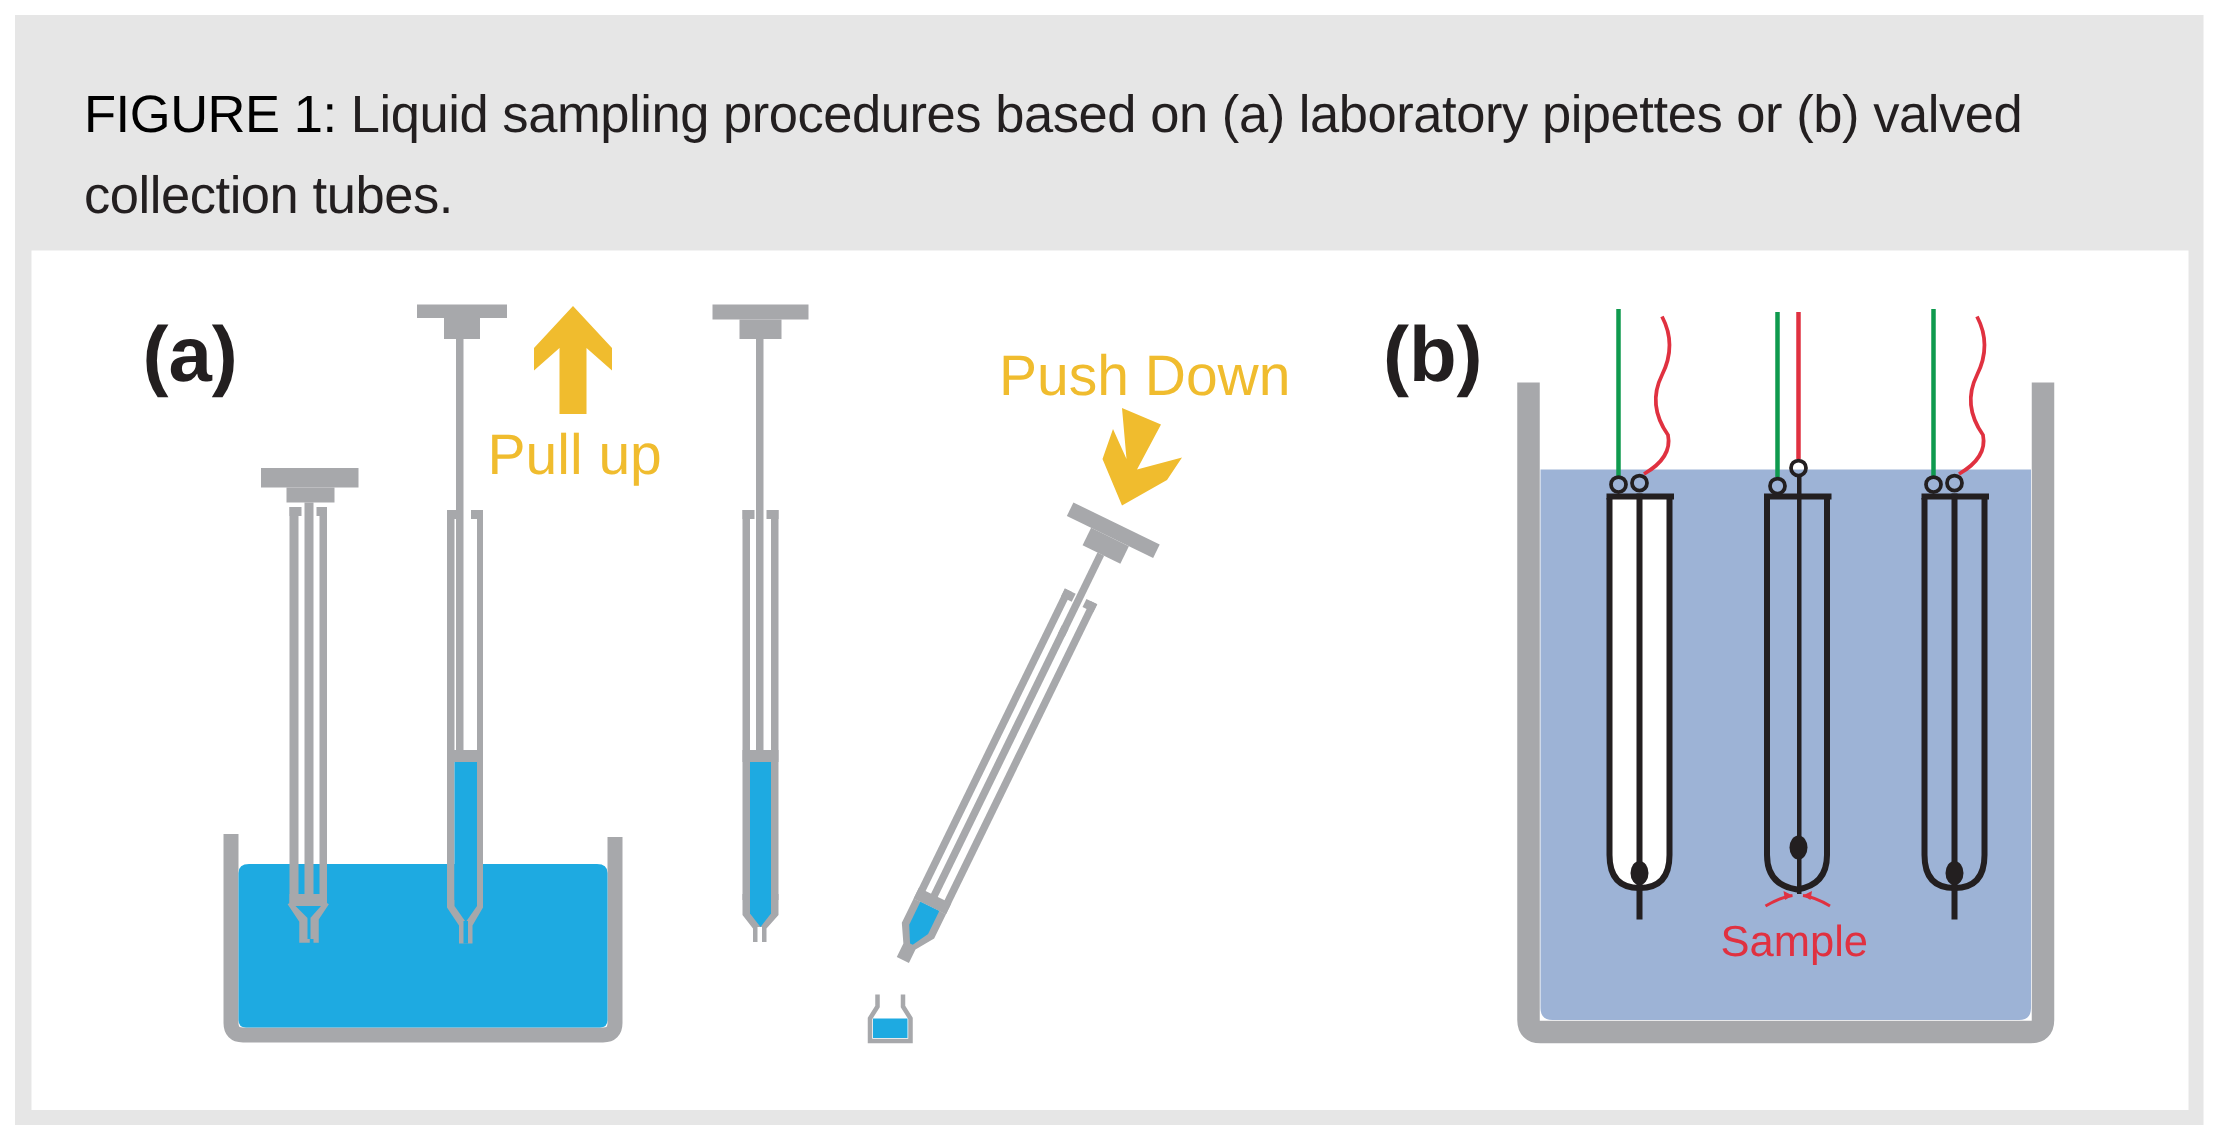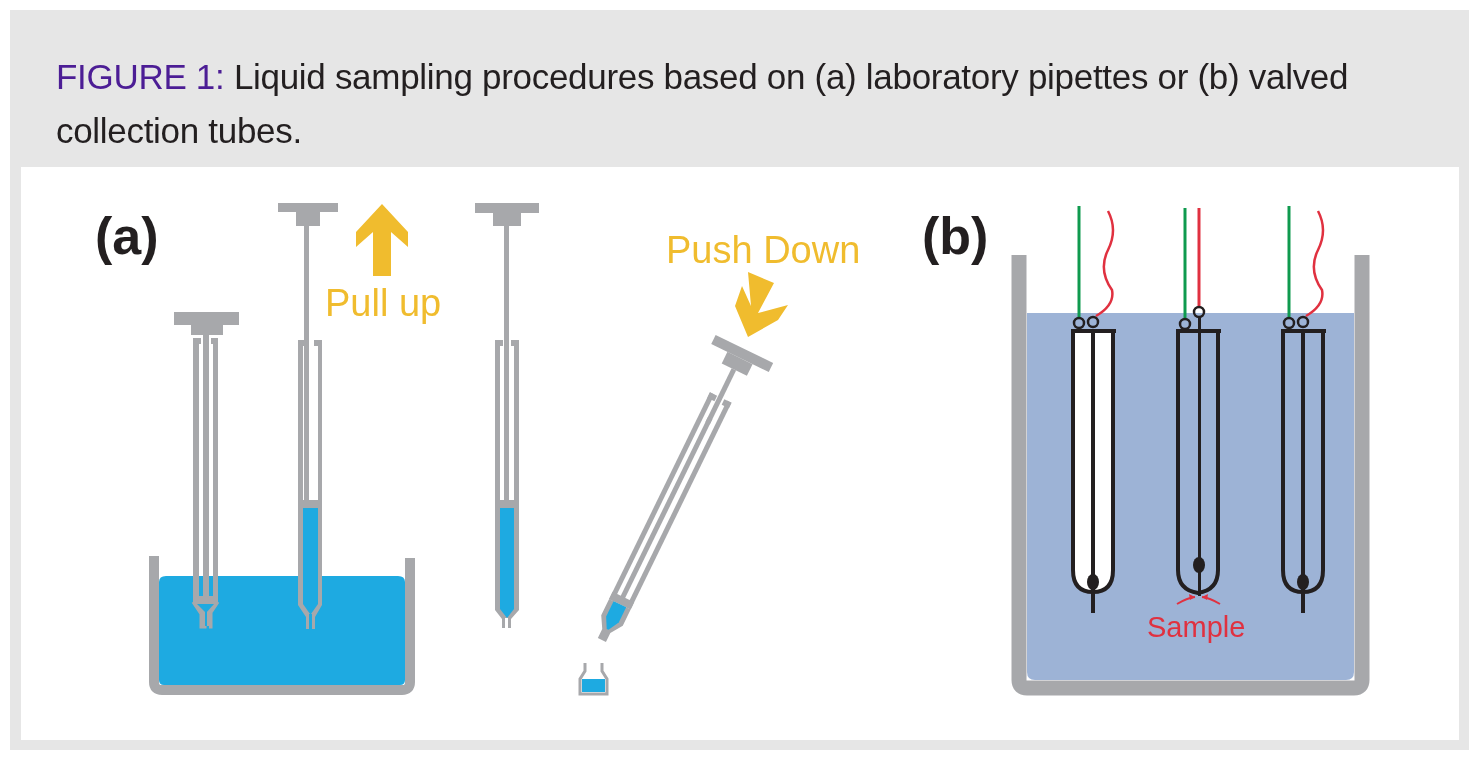--- a/index.html
+++ b/index.html
@@ -1,19 +1,19 @@
 <!DOCTYPE html>
 <html><head>
 <meta charset="utf-8">
 <style>
   html, body { margin: 0; padding: 0; background: #ffffff; }
   body { width: 1484px; height: 764px; position: relative; overflow: hidden; font-family: "Liberation Sans", sans-serif; }
   .panel { position: absolute; left: 10px; top: 10px; width: 1459px; height: 740px; background: #e6e6e6; }
   .caption { position: absolute; left: 46px; top: 40px; width: 1380px; font-size: 35px; line-height: 54px; color: #231f20; letter-spacing: -0.3px; }
-  .caption .fig { color: #4c1d95; font-weight: normal; }
+  .caption .fig { color: #000000; font-weight: normal; }
   .canvas { position: absolute; left: 21px; top: 167px; width: 1438px; height: 573px; background: #ffffff; }
   svg { position: absolute; left: 0; top: 0; }
   .lbl-panel { font-family: "Liberation Sans", sans-serif; font-weight: bold; font-size: 52px; fill: #231f20; }
   .lbl-arrow { font-family: "Liberation Sans", sans-serif; font-size: 38px; fill: #f0bc2e; }
   .lbl-sample { font-family: "Liberation Sans", sans-serif; font-size: 29px; fill: #e03140; }
 </style>
 </head>
 <body>
 
 <div class="panel">

